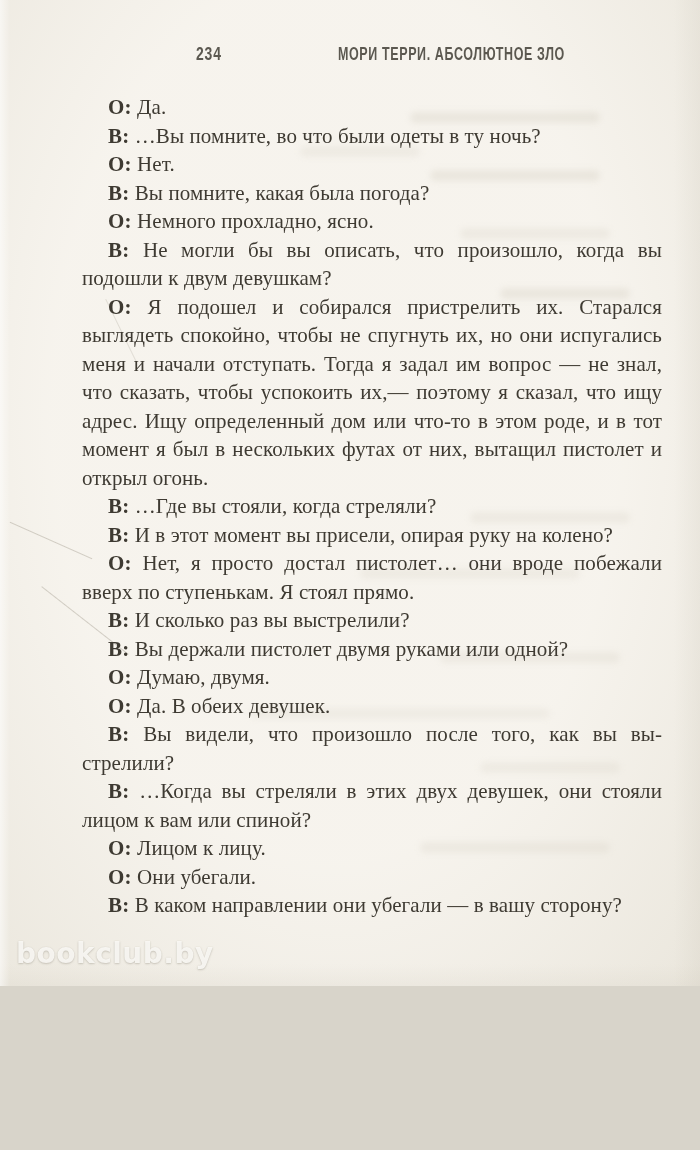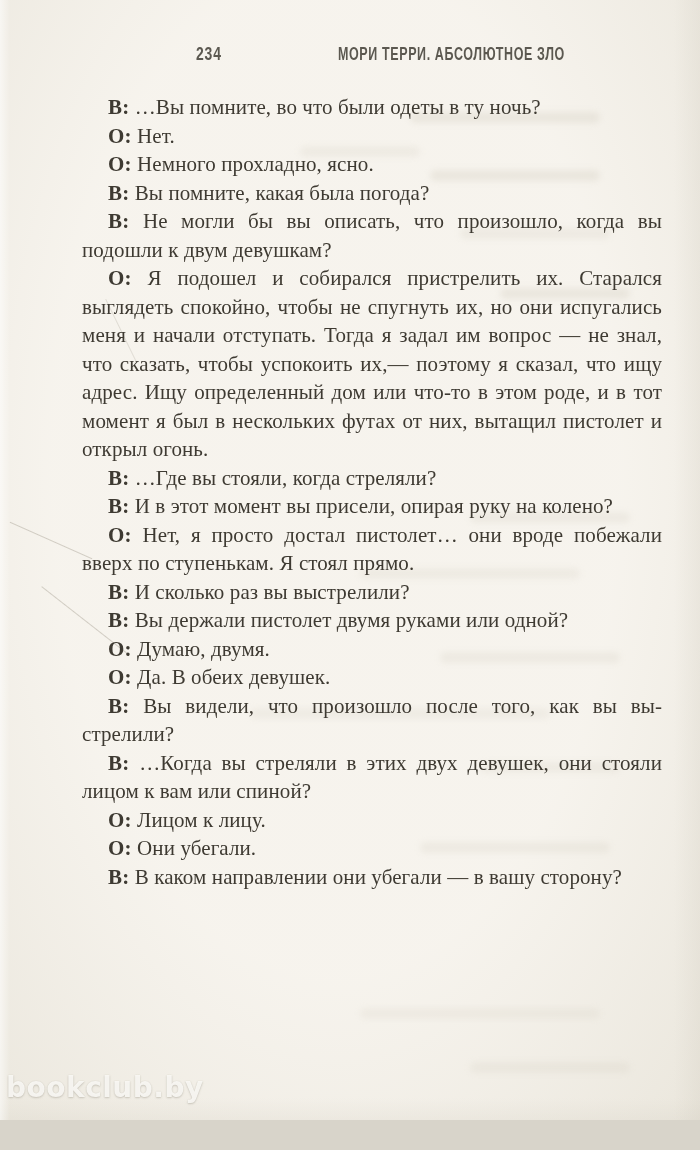--- a/index.html
+++ b/index.html
@@ -3,21 +3,21 @@
 <meta charset="utf-8">
 <style>
   html, body {
     margin: 0;
     padding: 0;
     background: #d8d4ca;
   }
   .scan {
     position: relative;
     width: 700px;
-    height: 1120px;
+    height: 986px;
     overflow: hidden;
     background-color: #f1eee6;
     background-image:
       linear-gradient(90deg, rgba(255,255,255,0.55) 0px, rgba(255,255,255,0) 10px),
       linear-gradient(270deg, rgba(205,199,186,0.22) 0px, rgba(205,199,186,0) 26px),
       linear-gradient(0deg, rgba(208,202,189,0.18) 0px, rgba(208,202,189,0) 22px),
       radial-gradient(ellipse at 48% 42%, rgba(247,244,238,0.9) 55%, rgba(234,230,220,0.9) 100%);
     font-family: "Liberation Serif", "DejaVu Serif", serif;
   }
 
@@ -91,21 +91,21 @@
     filter: blur(0.7px);
     pointer-events: none;
   }
   .crease.c1 { left: 6px;  top: 540px; transform: rotate(24deg); width: 90px; }
   .crease.c2 { left: 30px; top: 620px; transform: rotate(38deg); width: 110px; }
   .crease.c3 { left: 86px; top: 330px; transform: rotate(64deg); width: 70px; opacity:.6; }
 
   
   .watermark {
     position: absolute;
-    left: 6px;
+    left: 16px;
     bottom: 16px;
     font-family: "DejaVu Sans", sans-serif;
     font-weight: 700;
     font-size: 28px;
     letter-spacing: 0.5px;
     color: rgba(253,252,248,0.88);
     text-shadow: 0 1px 2px rgba(148,142,129,0.40), 0 0 1px rgba(148,142,129,0.30);
     pointer-events: none;
   }
 </style>
@@ -133,24 +133,25 @@
   <div class="crease c1"></div>
   <div class="crease c2"></div>
   <div class="crease c3"></div>
 
   <header class="running-header">
     <span class="page-number">234</span>
     <span class="running-title">МОРИ ТЕРРИ. АБСОЛЮТНОЕ ЗЛО</span>
   </header>
 
   <main class="text-block" id="dialogue-container">
+      <p><span class="speaker">О:</span> Да.</p>
       <p><span class="speaker">В:</span> …Вы помните, во что были одеты в ту ночь?</p>
       <p><span class="speaker">О:</span> Нет.</p>
+      <p><span class="speaker">В:</span> Вы помните, какая была погода?</p>
       <p><span class="speaker">О:</span> Немного прохладно, ясно.</p>
-      <p><span class="speaker">В:</span> Вы помните, какая была погода?</p>
       <p><span class="speaker">В:</span> Не могли бы вы описать, что произошло, когда вы подошли к двум девушкам?</p>
       <p><span class="speaker">О:</span> Я подошел и собирался пристрелить их. Старался выглядеть спокойно, чтобы не спугнуть их, но они испуга­лись меня и начали отступать. Тогда я задал им вопрос — не знал, что сказать, чтобы успокоить их,— поэтому я ска­зал, что ищу адрес. Ищу определенный дом или что-то в этом роде, и в тот момент я был в нескольких футах от них, вытащил пистолет и открыл огонь.</p>
       <p><span class="speaker">В:</span> …Где вы стояли, когда стреляли?</p>
       <p><span class="speaker">В:</span> И в этот момент вы присели, опирая руку на колено?</p>
       <p><span class="speaker">О:</span> Нет, я просто достал пистолет… они вроде побежа­ли вверх по ступенькам. Я стоял прямо.</p>
       <p><span class="speaker">В:</span> И сколько раз вы выстрелили?</p>
       <p><span class="speaker">В:</span> Вы держали пистолет двумя руками или одной?</p>
       <p><span class="speaker">О:</span> Думаю, двумя.</p>
       <p><span class="speaker">О:</span> Да. В обеих девушек.</p>
       <p><span class="speaker">В:</span> Вы видели, что произошло после того, как вы вы­стрелили?</p>

